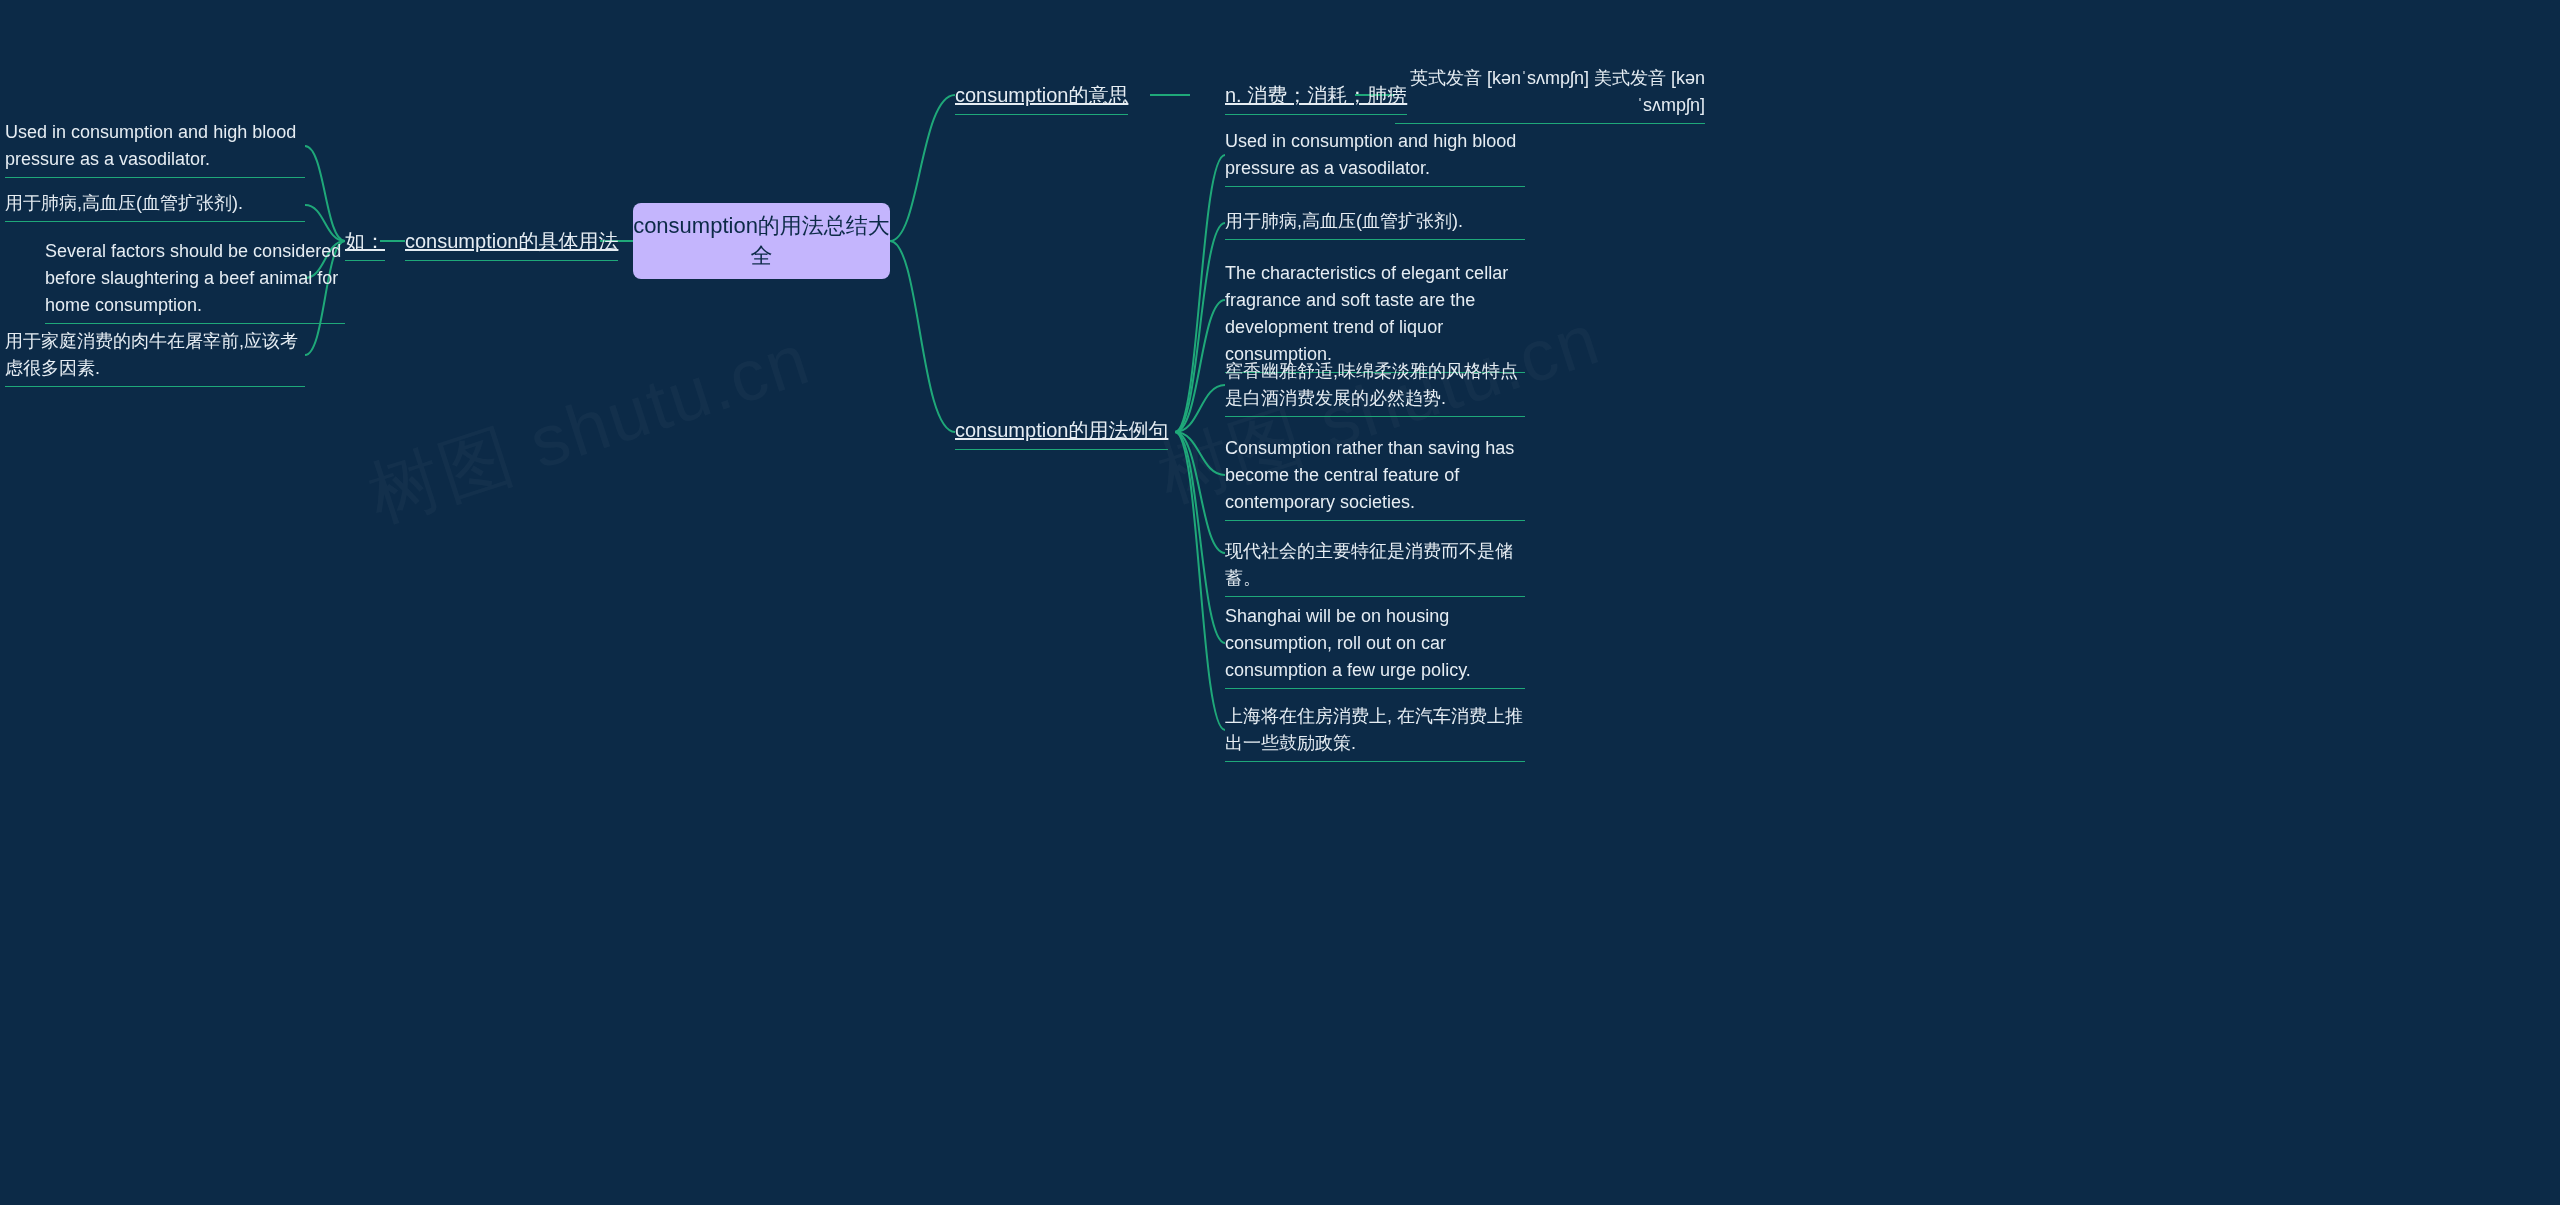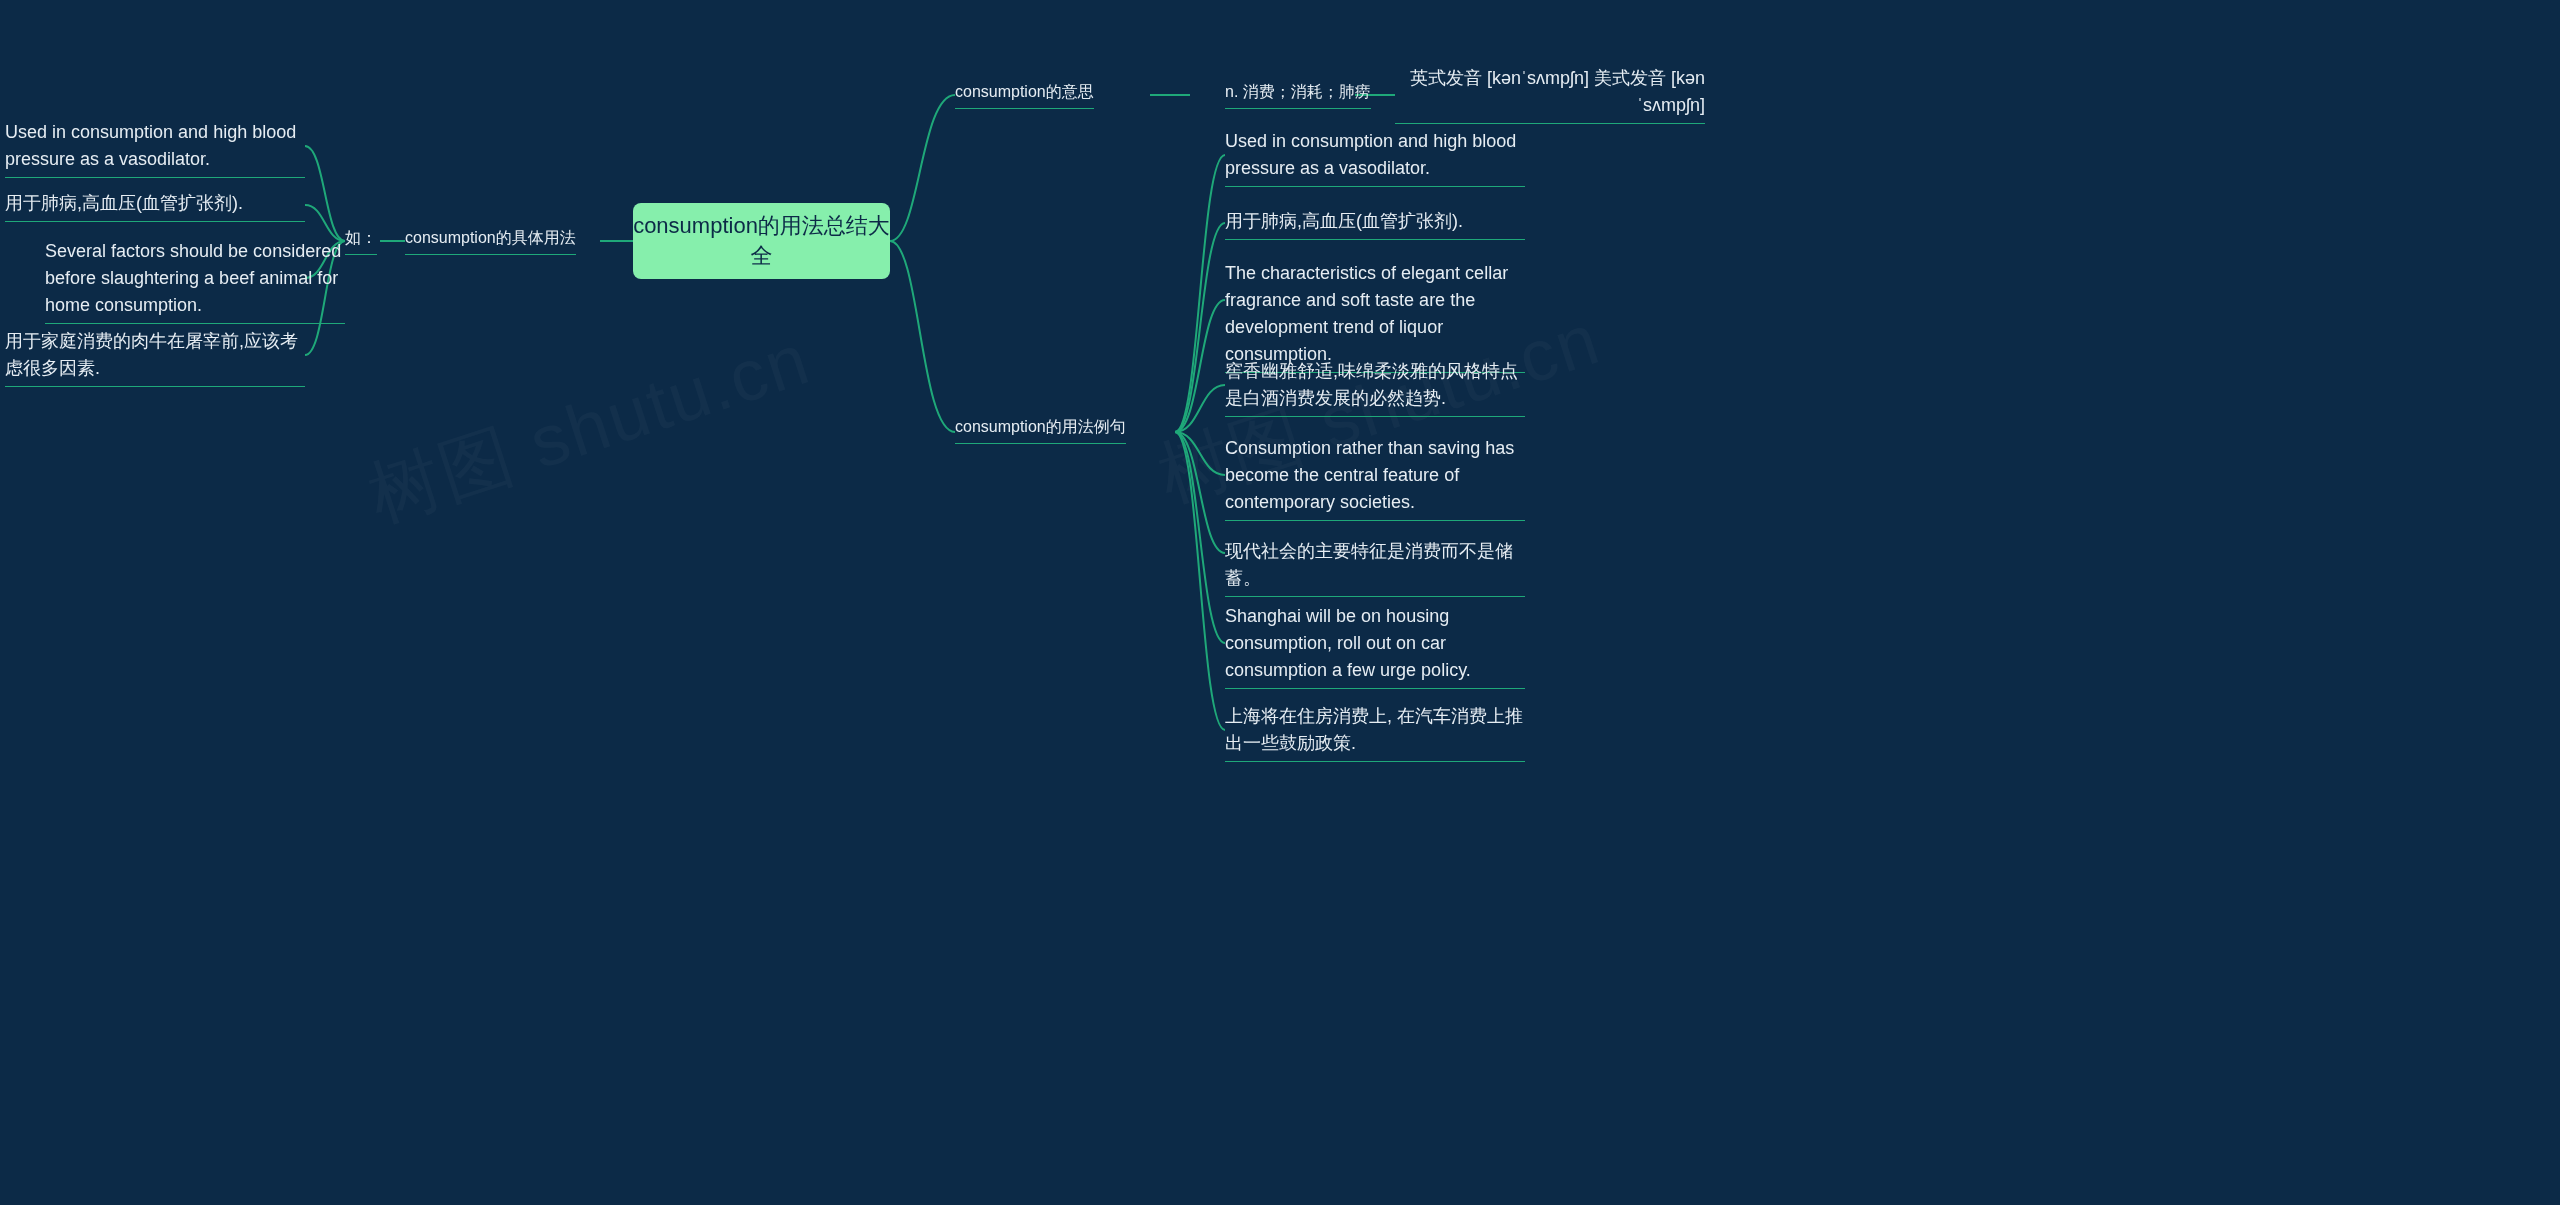--- a/index.html
+++ b/index.html
@@ -43,29 +43,30 @@
   }
   .leaf-left {
     width: 300px;
     text-align: left;
   }
   .leaf-right {
     width: 300px;
     text-align: left;
   }
   .branch-label {
-    font-size: 16px;
+    font-size: 20px;
     white-space: nowrap;
+    text-decoration: underline;
   }
 
   .root {
     position: absolute;
     left: 633px; top: 203px;
     width: 257px; height: 76px;
-    background: #86efac;
+    background: #c4b5fd;
     border-radius: 8px;
     color: #0c2a47;
     font-size: 22px;
     display: flex;
     align-items: center;
     justify-content: center;
     text-align: center;
     line-height: 1.35;
     font-weight: 500;
   }

